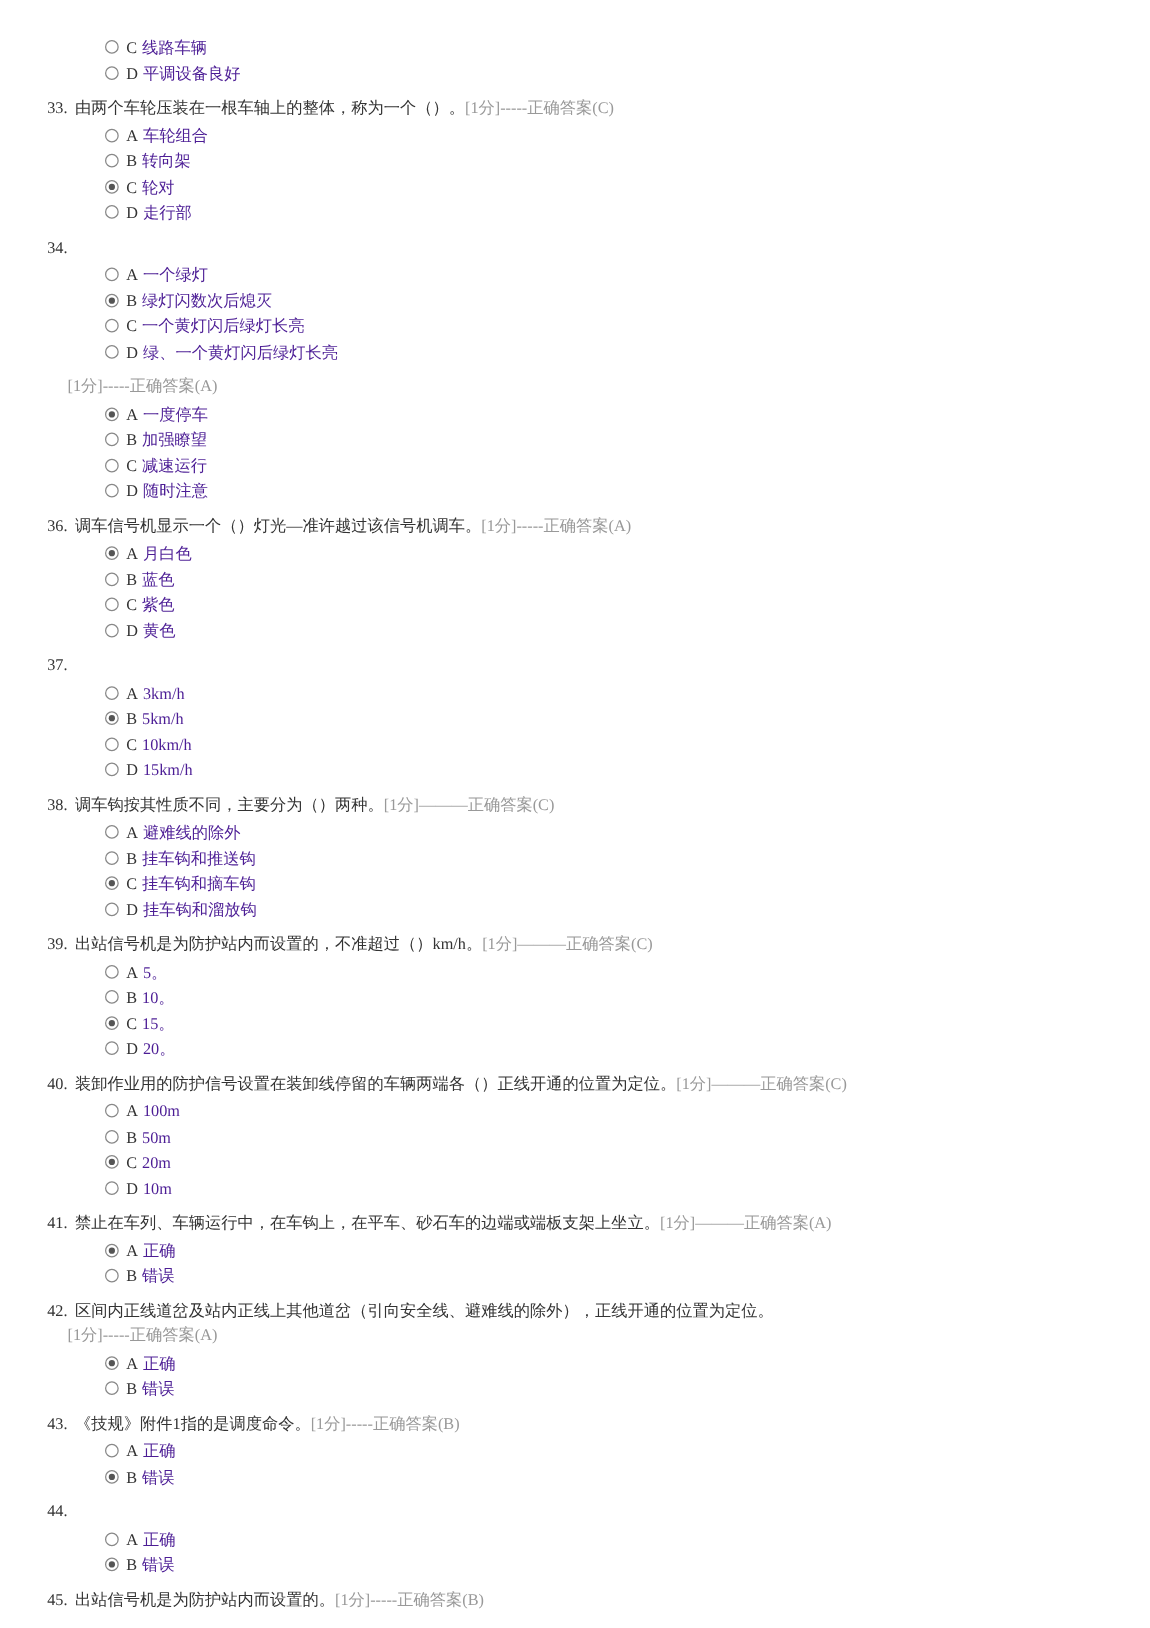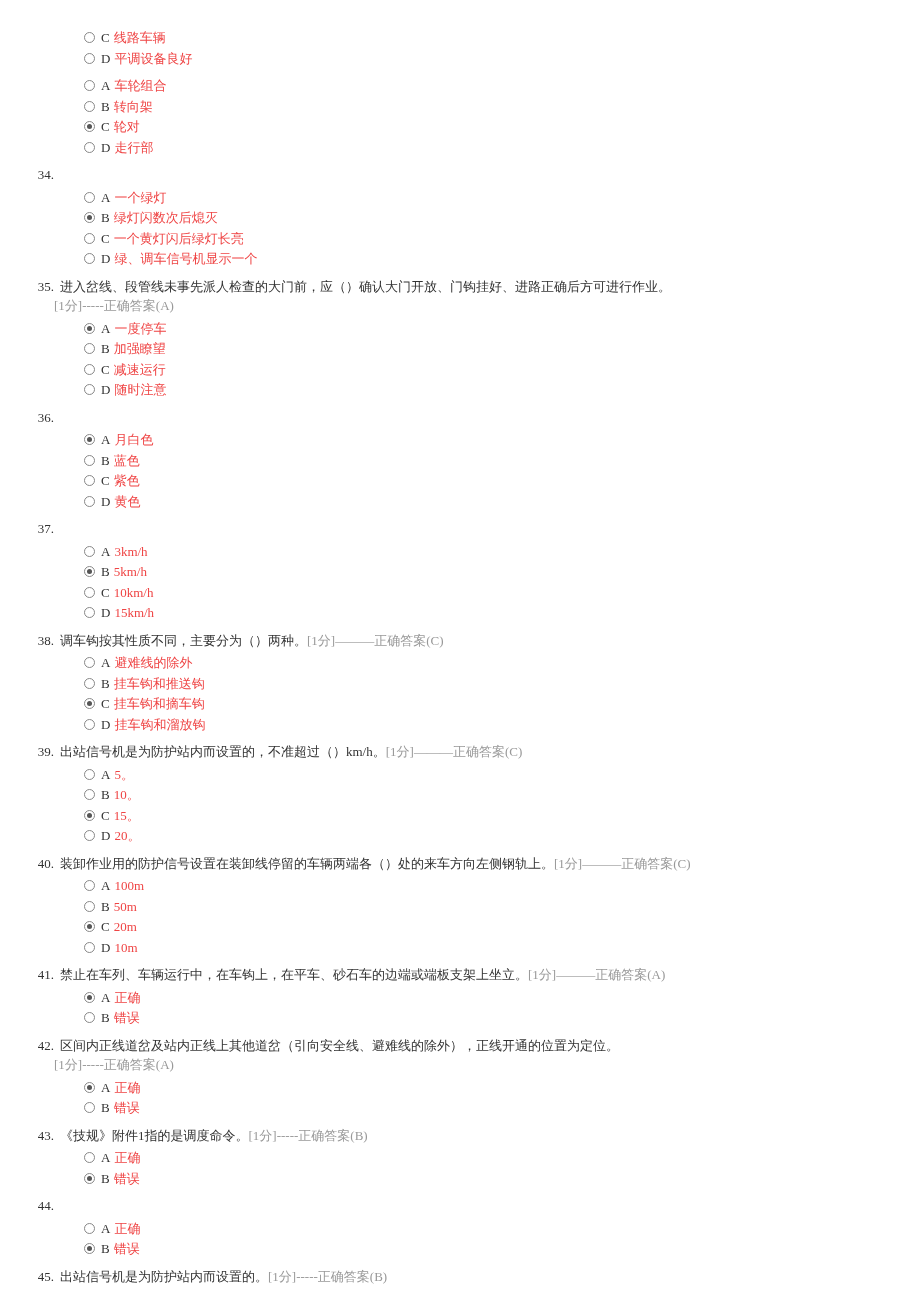--- a/index.html
+++ b/index.html
@@ -65,21 +65,21 @@
     height: 5px;
     background: #555555;
     border-radius: 50%;
     display: block;
   }
   .option-letter {
     margin-right: 4px;
     color: #333333;
   }
   .option-text {
-    color: #ef4444;
+    color: #4c1d95;
   }
   .meta-line {
     margin-left: 0;
   }
 </style>
 </head>
 <body>
 
 <div class="page">
 
@@ -93,20 +93,24 @@
         <div class="option-row">
           <span class="radio"></span>
           <span class="option-letter">D</span>
           <span class="option-text">平调设备良好</span>
         </div>
       </div>
   </div>
 
   <div id="questions-container">
       <div class="question">
+        <div class="q-header">
+          <span class="q-number">33.</span>
+          <span><span class="q-text">由两个车轮压装在一根车轴上的整体，称为一个（）。</span><span class="q-meta">[1分]-----正确答案(C)</span></span>
+        </div>
         <div class="options">
           <div class="option-row">
             <span class="radio"></span>
             <span class="option-letter">A</span>
             <span class="option-text">车轮组合</span>
           </div>
           <div class="option-row">
             <span class="radio"></span>
             <span class="option-letter">B</span>
             <span class="option-text">转向架</span>
@@ -139,29 +143,25 @@
             <span class="option-text">绿灯闪数次后熄灭</span>
           </div>
           <div class="option-row">
             <span class="radio"></span>
             <span class="option-letter">C</span>
             <span class="option-text">一个黄灯闪后绿灯长亮</span>
           </div>
           <div class="option-row">
             <span class="radio"></span>
             <span class="option-letter">D</span>
-            <span class="option-text">绿、调车信号机显示一个</span>
-          </div>
-        </div>
-      </div>
-      <div class="question">
-        <div class="q-header">
-          <span class="q-number">35.</span>
-          <span><span class="q-text">进入岔线、段管线未事先派人检查的大门前，应（）确认大门开放、门钩挂好、进路正确后方可进行作业。</span></span>
-        </div>
+            <span class="option-text">绿、一个黄灯闪后绿灯长亮</span>
+          </div>
+        </div>
+      </div>
+      <div class="question">
         <div class="q-meta meta-line">[1分]-----正确答案(A)</div>
         <div class="options">
           <div class="option-row">
             <span class="radio selected"></span>
             <span class="option-letter">A</span>
             <span class="option-text">一度停车</span>
           </div>
           <div class="option-row">
             <span class="radio"></span>
             <span class="option-letter">B</span>
@@ -175,20 +175,21 @@
           <div class="option-row">
             <span class="radio"></span>
             <span class="option-letter">D</span>
             <span class="option-text">随时注意</span>
           </div>
         </div>
       </div>
       <div class="question">
         <div class="q-header">
           <span class="q-number">36.</span>
+          <span><span class="q-text">调车信号机显示一个（）灯光—准许越过该信号机调车。</span><span class="q-meta">[1分]-----正确答案(A)</span></span>
         </div>
         <div class="options">
           <div class="option-row">
             <span class="radio selected"></span>
             <span class="option-letter">A</span>
             <span class="option-text">月白色</span>
           </div>
           <div class="option-row">
             <span class="radio"></span>
             <span class="option-letter">B</span>
@@ -285,21 +286,21 @@
           <div class="option-row">
             <span class="radio"></span>
             <span class="option-letter">D</span>
             <span class="option-text">20。</span>
           </div>
         </div>
       </div>
       <div class="question">
         <div class="q-header">
           <span class="q-number">40.</span>
-          <span><span class="q-text">装卸作业用的防护信号设置在装卸线停留的车辆两端各（）处的来车方向左侧钢轨上。</span><span class="q-meta">[1分]———正确答案(C)</span></span>
+          <span><span class="q-text">装卸作业用的防护信号设置在装卸线停留的车辆两端各（）正线开通的位置为定位。</span><span class="q-meta">[1分]———正确答案(C)</span></span>
         </div>
         <div class="options">
           <div class="option-row">
             <span class="radio"></span>
             <span class="option-letter">A</span>
             <span class="option-text">100m</span>
           </div>
           <div class="option-row">
             <span class="radio"></span>
             <span class="option-letter">B</span>

